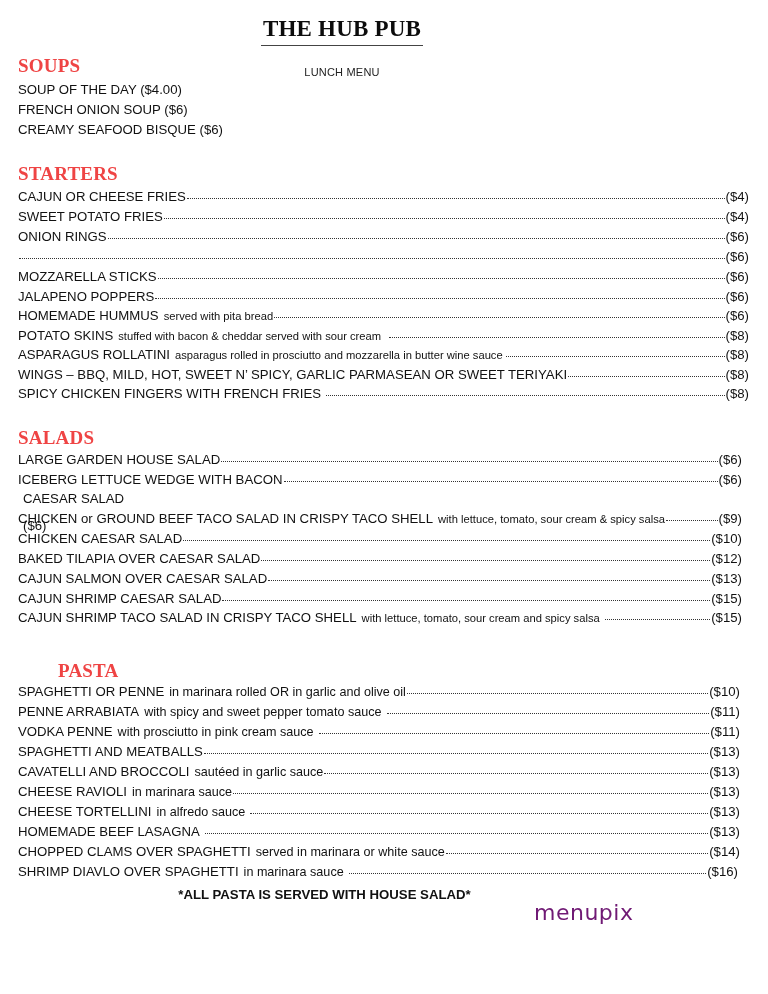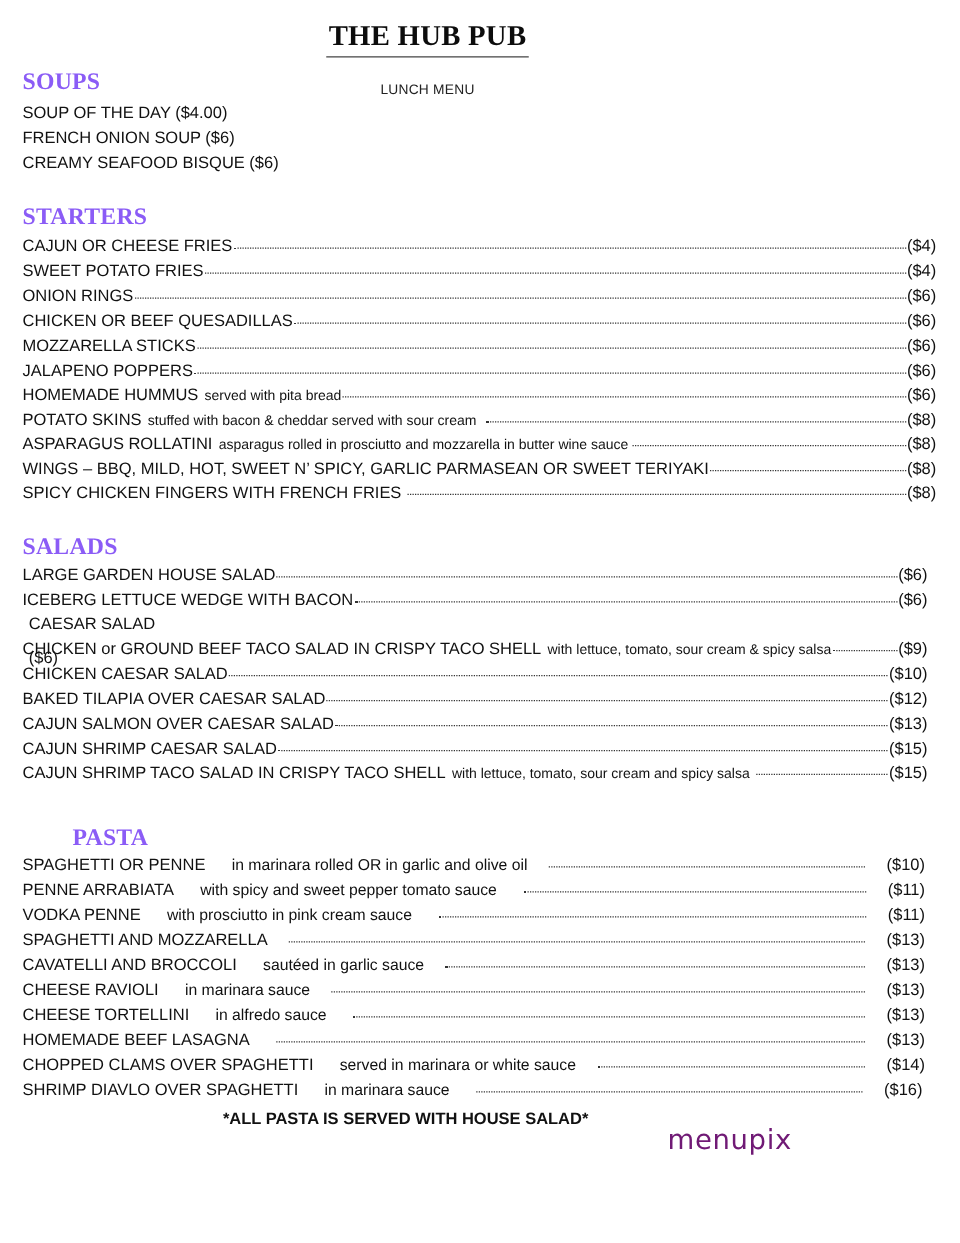--- a/index.html
+++ b/index.html
@@ -38,21 +38,21 @@
       color: #222;
       margin-top: 20px;
       letter-spacing: 0.2px;
     }
     .section-title {
       position: absolute;
       left: 18px;
       font-family: "Liberation Serif", "DejaVu Serif", serif;
       font-weight: bold;
       font-size: 19px;
-      color: #8b5cf6;
+      color: #ef4444;
       letter-spacing: 0.2px;
     }
     .line {
       position: absolute;
       left: 18px;
       font-size: 13.2px;
       line-height: 16px;
       white-space: nowrap;
       color: #111;
     }
@@ -74,21 +74,21 @@
       margin: 0 1px;
       border-bottom: 1.2px dotted #333;
       height: 10px;
       align-self: auto;
       position: relative;
       top: -2px;
     }
     .row .price { flex: 0 0 auto; }
     .starters .row { width: 731px; }
     .salads .row { width: 724px; }
-    .pasta .row { width: 722px; gap: 16px; }
+    .pasta .row { width: 722px; }
     .note {
       position: absolute;
       left: 0;
       width: 649px;
       text-align: center;
       top: 887px;
       font-weight: bold;
       font-size: 13.2px;
       color: #111;
     }
@@ -127,21 +127,20 @@
     <span class="name">SWEET POTATO FRIES</span>
     <span class="dots"></span>
     <span class="price">($4)</span>
   </div>
   <div class="row" style="top:229px;">
     <span class="name">ONION RINGS</span>
     <span class="dots"></span>
     <span class="price">($6)</span>
   </div>
   <div class="row" style="top:249px;">
-    <span class="name">CHICKEN OR BEEF QUESADILLAS</span>
     <span class="dots"></span>
     <span class="price">($6)</span>
   </div>
   <div class="row" style="top:269px;">
     <span class="name">MOZZARELLA STICKS</span>
     <span class="dots"></span>
     <span class="price">($6)</span>
   </div>
   <div class="row" style="top:289px;">
     <span class="name">JALAPENO POPPERS</span>
@@ -245,21 +244,21 @@
     <span class="dots" style="margin-left:5px;"></span>
     <span class="price">($11)</span>
   </div>
   <div class="row" style="top:724px;">
     <span class="name">VODKA PENNE</span>
     <span class="desc" style="font-size:12.6px;">with prosciutto in pink cream sauce</span>
     <span class="dots" style="margin-left:5px;"></span>
     <span class="price">($11)</span>
   </div>
   <div class="row" style="top:744px;">
-    <span class="name">SPAGHETTI AND MOZZARELLA</span>
+    <span class="name">SPAGHETTI AND MEATBALLS</span>
     <span class="dots"></span>
     <span class="price">($13)</span>
   </div>
   <div class="row" style="top:764px;">
     <span class="name">CAVATELLI AND BROCCOLI</span>
     <span class="desc" style="font-size:12.6px;">sautéed in garlic sauce</span>
     <span class="dots"></span>
     <span class="price">($13)</span>
   </div>
   <div class="row" style="top:784px;">

